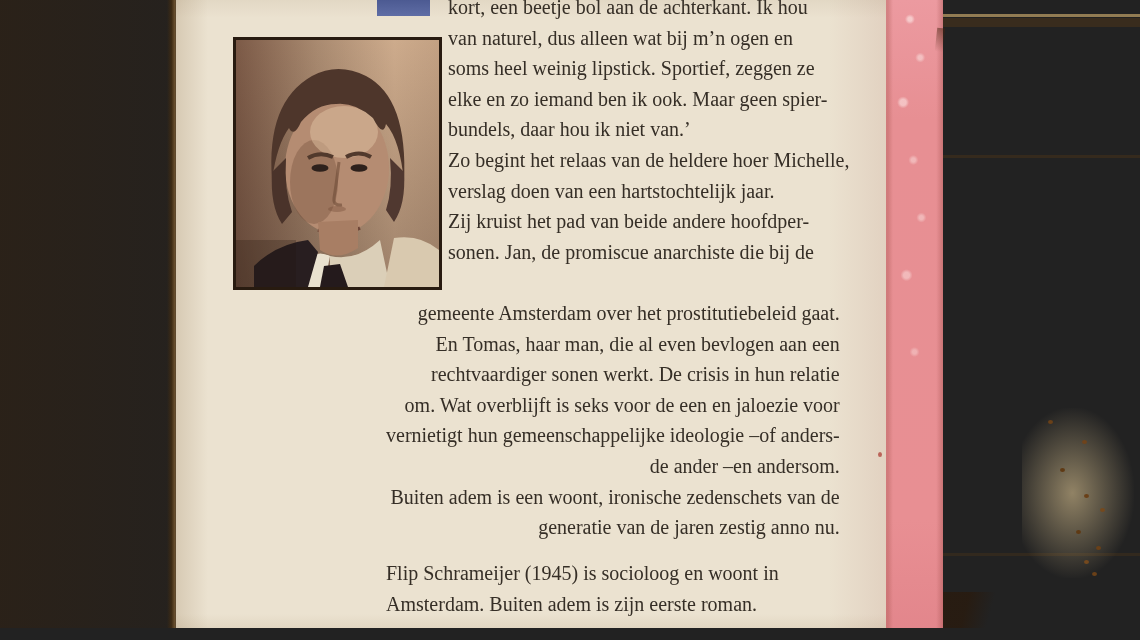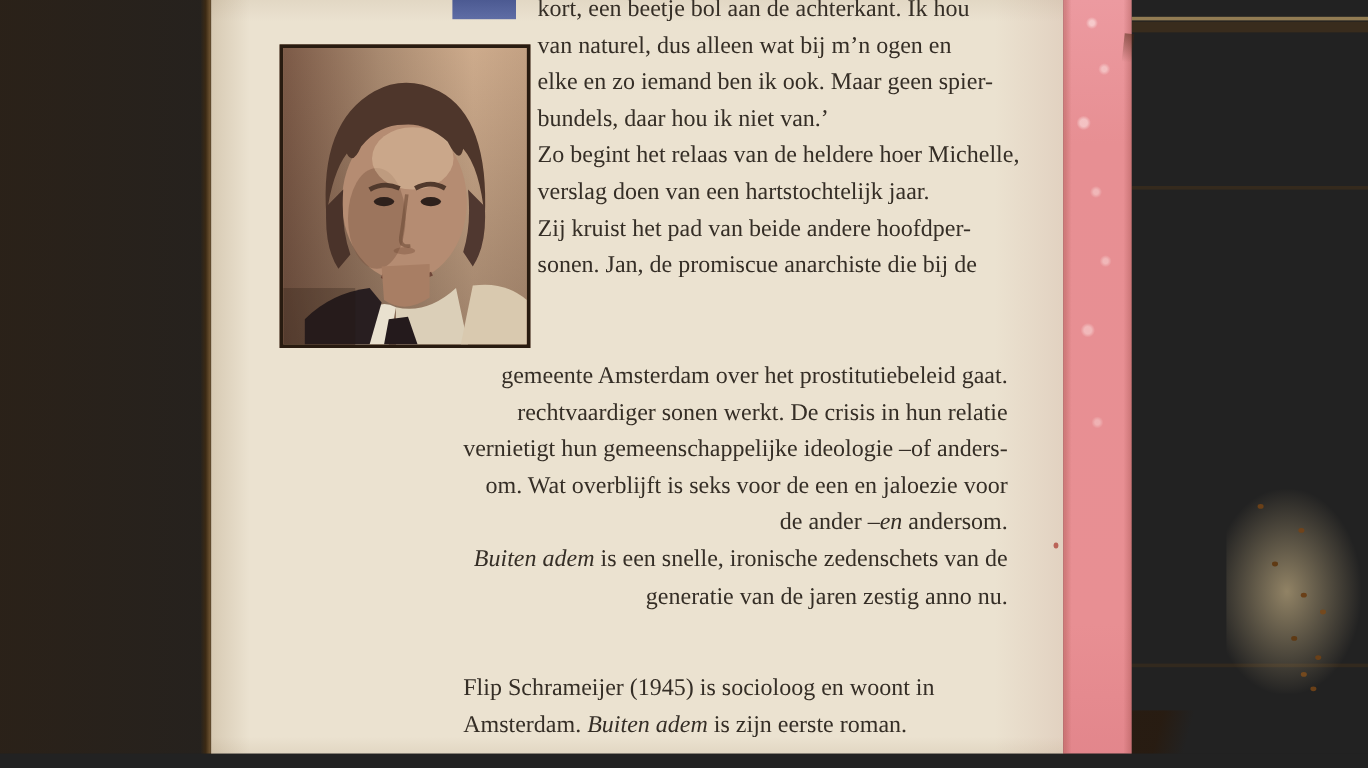--- a/index.html
+++ b/index.html
@@ -63,21 +63,21 @@
   .portrait{position:absolute;left:57px;top:37px;width:203px;height:247px;
     border:3px solid #281b10;background:#9a785f;}
   .portrait svg{display:block;}
 
   
   .textcol{position:absolute;color:#352e26;font-size:20px;line-height:30.6px;
     letter-spacing:0;white-space:nowrap;}
   .textcol-a{left:272px;top:-8px;}
   .textcol-b{left:210px;top:298px;text-align:right;}
   .textcol-c{left:210px;top:558px;}
-  .tline span.ital{font-style:italic;margin-top:40px;}
+  .tline span.ital{margin-top:40px;}
   .red-speck{position:absolute;left:702px;top:452px;width:4px;height:5px;
     border-radius:50%;background:#b0483f;opacity:.8;}
 </style>
 </head>
 <body>
 
 <div class="stage">
 
   <div class="wood">
     <div class="wood-left-shade"></div>
@@ -142,34 +142,36 @@
         <path d="M88 226 L104 224 L112 247 L84 247 Z" fill="#241a1c"></path>
 
         <path d="M148 247 L158 198 Q184 194 203 210 L203 247 Z" fill="#d9c9af"></path>
         <rect y="200" width="60" height="47" fill="rgba(30,18,12,0.25)"></rect>
       </svg>
     </div>
 
     <div class="textcol textcol-a">
         <div class="tline"><span>kort, een beetje bol aan de achterkant. Ik hou</span></div>
         <div class="tline"><span>van naturel, dus alleen wat bij m’n ogen en</span></div>
+        <div class="tline"><span>soms heel weinig lipstick. Sportief, zeggen ze</span></div>
         <div class="tline"><span>elke en zo iemand ben ik ook. Maar geen spier-</span></div>
         <div class="tline"><span>bundels, daar hou ik niet van.’</span></div>
         <div class="tline"><span>Zo begint het relaas van de heldere hoer Michelle,</span></div>
         <div class="tline"><span>verslag doen van een hartstochtelijk jaar.</span></div>
         <div class="tline"><span>Zij kruist het pad van beide andere hoofdper-</span></div>
         <div class="tline"><span>sonen. Jan, de promiscue anarchiste die bij de</span></div>
       </div>
     <div class="textcol textcol-b">
         <div class="tline"><span>gemeente Amsterdam over het prostitutiebeleid gaat.</span></div>
+        <div class="tline"><span>En Tomas, haar man, die al even bevlogen aan een</span></div>
         <div class="tline"><span>rechtvaardiger sonen werkt. De crisis in hun relatie</span></div>
+        <div class="tline"><span>om. Wat overblijft is seks voor de een en jaloezie voor</span></div>
         <div class="tline"><span>vernietigt hun gemeenschappelijke ideologie –of anders-</span></div>
-        <div class="tline"><span>om. Wat overblijft is seks voor de een en jaloezie voor</span></div>
         <div class="tline"><span>de ander –</span><span class="ital">en</span><span> andersom.</span></div>
-        <div class="tline"><span class="ital">Buiten adem</span><span> is een snelle, ironische zedenschets van de</span></div>
+        <div class="tline"><span class="ital">Buiten adem</span><span> is een woont, ironische zedenschets van de</span></div>
         <div class="tline"><span>generatie van de jaren zestig anno nu.</span></div>
       </div>
     <div class="textcol textcol-c">
         <div class="tline"><span>Flip Schrameijer (1945) is socioloog en woont in</span></div>
         <div class="tline"><span>Amsterdam. </span><span class="ital">Buiten adem</span><span> is zijn eerste roman.</span></div>
       </div>
 
     <div class="red-speck"></div>
   </div>
 

